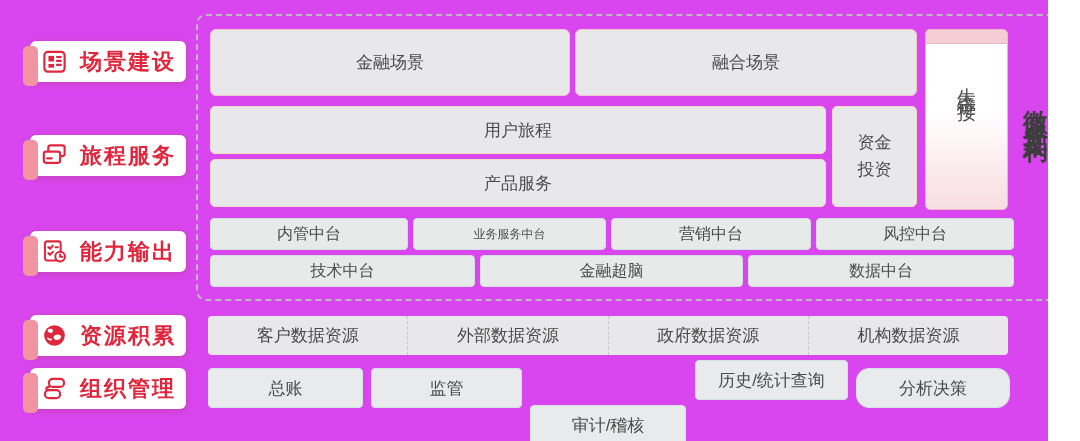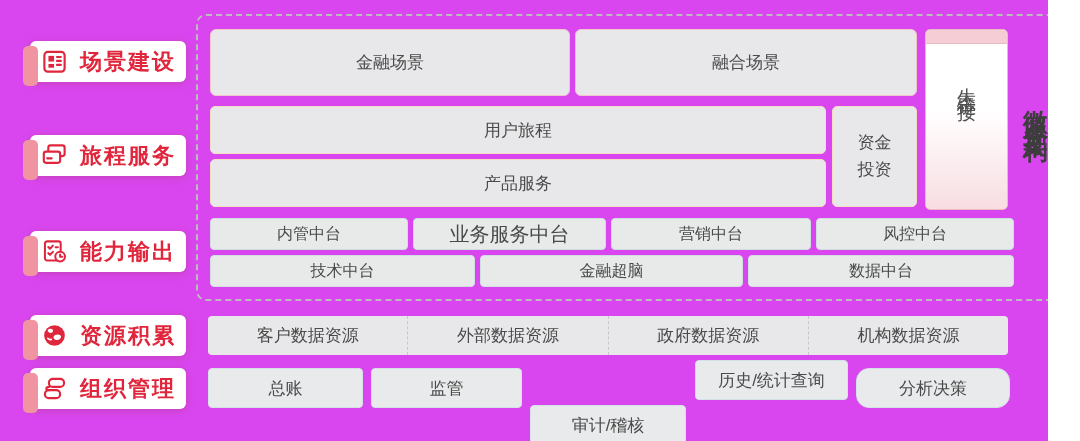--- a/index.html
+++ b/index.html
@@ -126,21 +126,21 @@
     </div>
 
     <div class="eco">
       <div class="eco-top"></div>
       <div class="eco-label">生态链接</div>
     </div>
 
     <div class="vtitle">微服务架构</div>
 
     <div class="gbox b-teal" style="left:12px;  top:202px; width:198px; height:32px; font-size:16px;">内管中台</div>
-    <div class="gbox b-teal" style="left:215px; top:202px; width:193px; height:32px; font-size:20px;">业务服务中台</div>
+    <div class="gbox b-teal" style="left:215px; top:202px; width:193px; height:32px; font-size:12px;">业务服务中台</div>
     <div class="gbox b-teal" style="left:618px; top:202px; width:198px; height:32px; font-size:16px;">风控中台</div>
     <div class="gbox b-teal" style="left:413px; top:202px; width:200px; height:32px; font-size:16px;">营销中台</div>
 
     <div class="gbox b-teal" style="left:12px;  top:239px; width:265px; height:32px; font-size:16px;">技术中台</div>
     <div class="gbox b-teal" style="left:282px; top:239px; width:263px; height:32px; font-size:16px;">金融超脑</div>
     <div class="gbox b-teal" style="left:550px; top:239px; width:266px; height:32px; font-size:16px;">数据中台</div>
   </div>
 
   <div class="res-bar">
     <div class="res-seg">客户数据资源</div>

